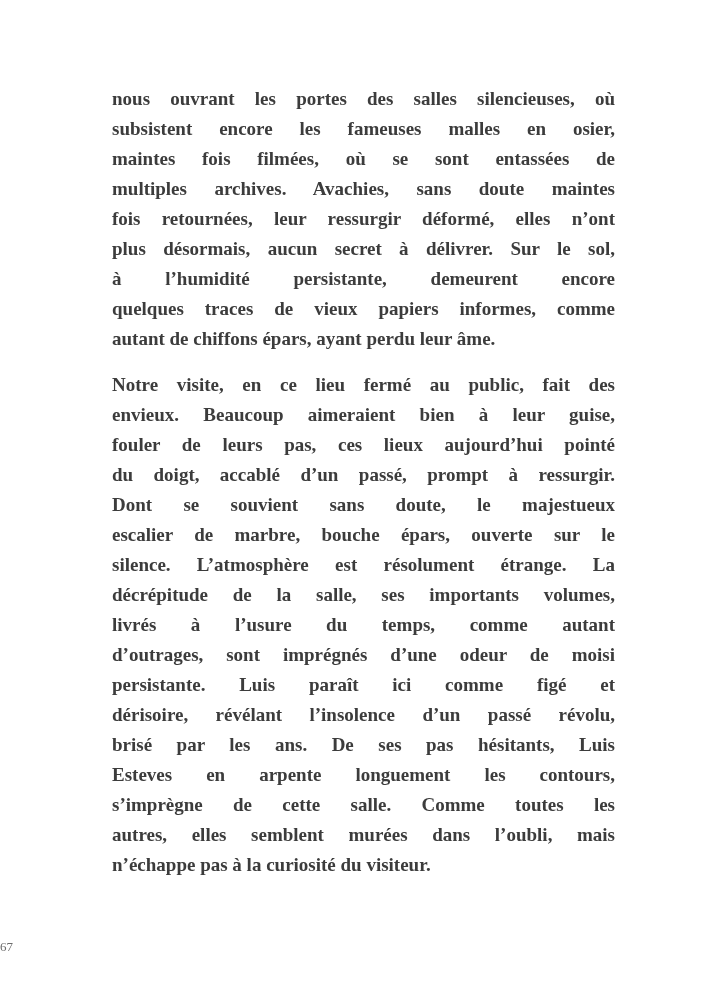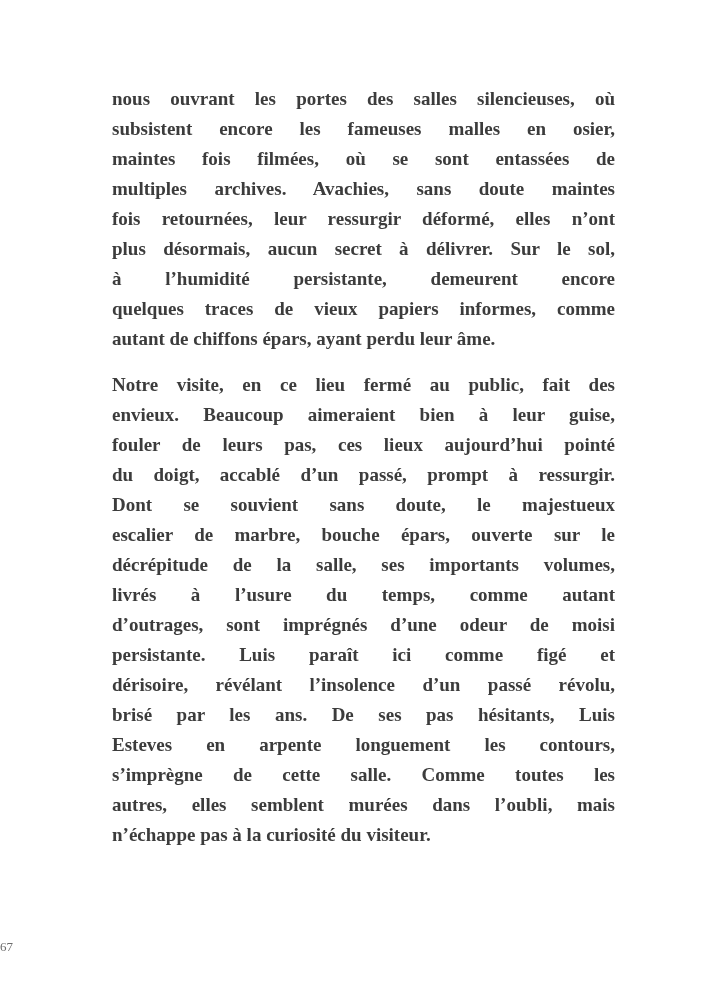--- a/index.html
+++ b/index.html
@@ -73,20 +73,21 @@
       <div class="line para-end">autant de chiffons épars, ayant perdu leur âme.</div>
     </div>
 
     <div class="para">
       <div class="line">Notre visite, en ce lieu fermé au public, fait des</div>
       <div class="line">envieux. Beaucoup aimeraient bien à leur guise,</div>
       <div class="line">fouler de leurs pas, ces lieux aujourd’hui pointé</div>
       <div class="line">du doigt, accablé d’un passé, prompt à ressurgir.</div>
       <div class="line">Dont se souvient sans doute, le majestueux</div>
       <div class="line">escalier de marbre, bouche épars, ouverte sur le</div>
+      <div class="line">silence. L’atmosphère est résolument étrange. La</div>
       <div class="line">décrépitude de la salle, ses importants volumes,</div>
       <div class="line">livrés à l’usure du temps, comme autant</div>
       <div class="line">d’outrages, sont imprégnés d’une odeur de moisi</div>
       <div class="line">persistante. Luis paraît ici comme figé et</div>
       <div class="line">dérisoire, révélant l’insolence d’un passé révolu,</div>
       <div class="line">brisé par les ans. De ses pas hésitants, Luis</div>
       <div class="line">Esteves en arpente longuement les contours,</div>
       <div class="line">s’imprègne de cette salle. Comme toutes les</div>
       <div class="line">autres, elles semblent murées dans l’oubli, mais</div>
       <div class="line para-end">n’échappe pas à la curiosité du visiteur.</div>

